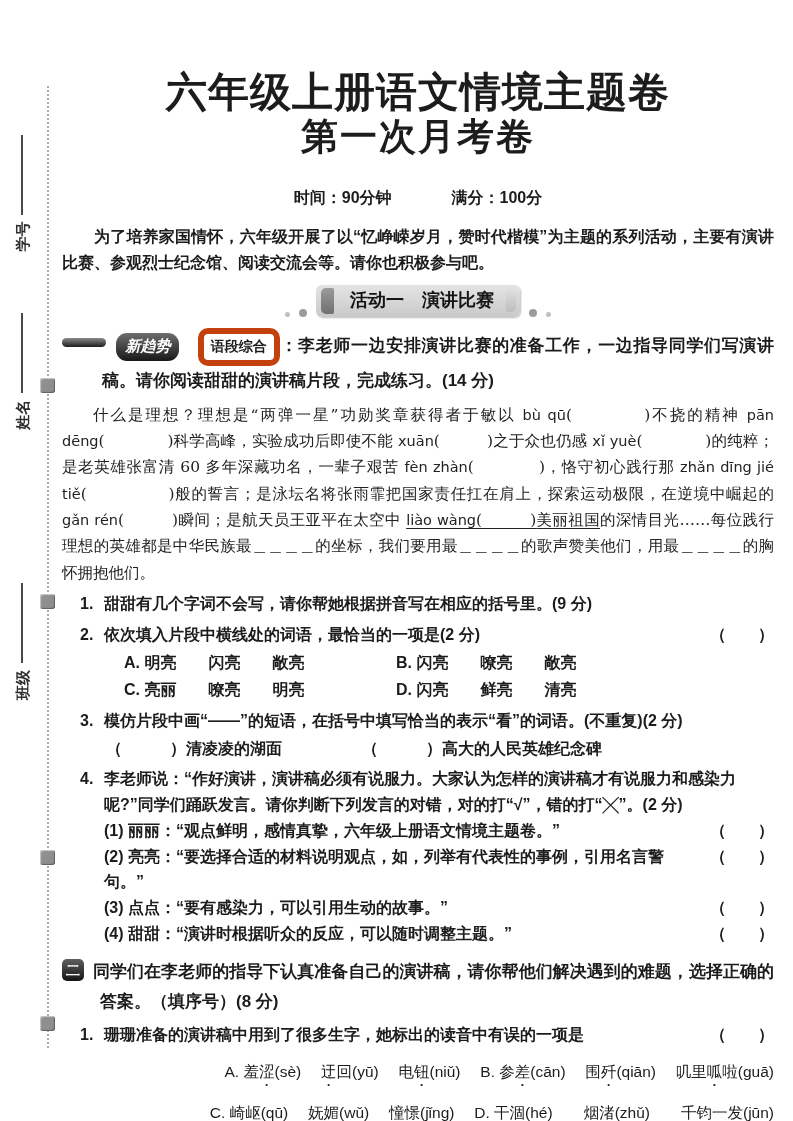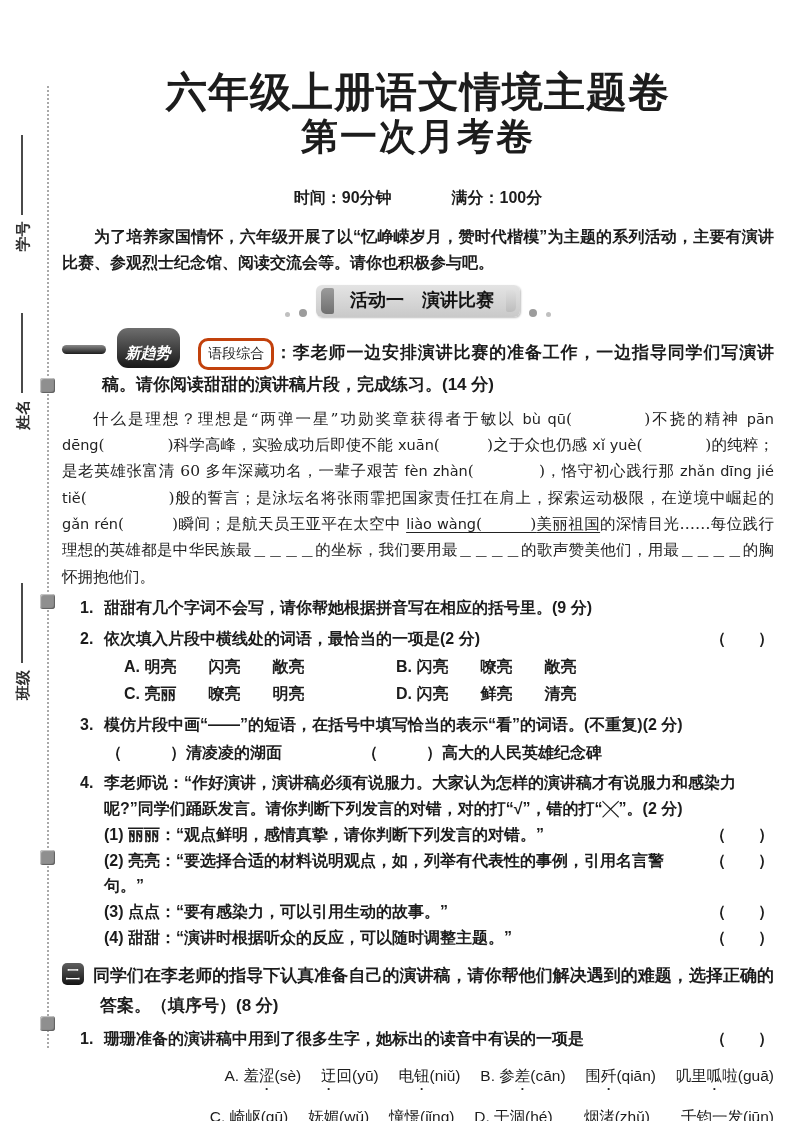--- a/index.html
+++ b/index.html
@@ -32,23 +32,23 @@
   .banner-pill{position:relative;background:linear-gradient(180deg,#e4e4e4,#c9c9c9);
         border-radius:6px;padding:3px 26px 5px 34px;font-size:18px;font-weight:bold;color:#141414;
         box-shadow:1px 1px 2px rgba(0,0,0,.25);}
   .pill-cap{position:absolute;left:5px;top:3px;bottom:3px;width:13px;background:linear-gradient(180deg,#9b9b9b,#6f6f6f);border-radius:5px 2px 2px 5px;}
   .pill-cap.right{left:auto;right:4px;background:linear-gradient(180deg,#dedede,#bdbdbd);border-radius:2px 5px 5px 2px;width:10px;top:5px;bottom:5px;}
 
   
   .sec-head{margin-top:11px;font-size:17px;font-weight:bold;line-height:1.72;padding-left:40px;text-indent:-40px;text-align:justify;}
   .numbar{display:inline-block;width:44px;height:9px;border-radius:5px;background:linear-gradient(180deg,#8a8a8a,#1c1c1c);vertical-align:4px;margin-right:5px;}
   .badge-dark{display:inline-block;background:linear-gradient(180deg,#6e6e6e,#181818);color:#fff;
-        border-radius:11px;padding:12px 9px 2px;font-size:15px;font-weight:bold;font-style:italic;text-indent:0;}
-  .badge-outline{display:inline-block;border:3px solid #c2410c;border-radius:10px;padding:0 7px 2px;
-        font-size:14px;font-weight:normal;font-family:"DejaVu Serif",serif;margin-left:13px;text-indent:0;}
+        border-radius:11px;padding:0 9px 2px;font-size:15px;font-weight:bold;font-style:italic;text-indent:0;}
+  .badge-outline{display:inline-block;border:6px solid #c2410c;border-radius:10px;padding:0 7px 2px;
+        font-size:14px;font-weight:bold;font-family:"DejaVu Serif",serif;margin-left:13px;text-indent:0;}
   .sec-box{display:inline-block;width:22px;height:22px;line-height:22px;border-radius:5px;text-align:center;
         background:linear-gradient(180deg,#5f5f5f,#141414);color:#fff;font-size:14px;font-weight:bold;
         margin-right:9px;vertical-align:2px;text-indent:0;}
   .sec-head2{margin-top:12px;font-size:17px;font-weight:bold;line-height:1.7;padding-left:38px;text-indent:-38px;text-align:justify;}
   .kai{font-family:"DejaVu Serif",serif;}
 
   
   .passage{margin:6px 0 2px;font-family:"DejaVu Serif",serif;font-size:15.5px;line-height:1.7;
         text-indent:2em;text-align:justify;color:#222;}
   .passage .py{font-family:"DejaVu Sans",sans-serif;font-size:14.5px;}
@@ -143,21 +143,21 @@
         <span>模仿片段中画“——”的短语，在括号中填写恰当的表示“看”的词语。(不重复)(2 分)</span>
         <div class="ex-line">（　　　）清凌凌的湖面　　　　　（　　　）高大的人民英雄纪念碑</div>
       </div>
     </div>
 
     <div class="q">
       <span class="qnum">4.</span>
       <div class="qbody">
         <span>李老师说：“作好演讲，演讲稿必须有说服力。大家认为怎样的演讲稿才有说服力和感染力呢?”同学们踊跃发言。请你判断下列发言的对错，对的打“√”，错的打“╳”。(2 分)</span>
         <div class="j-item">
-          <span><span>(1)</span> <span>丽丽：“观点鲜明，感情真挚，请你判断下列发言的对错。”</span></span>
+          <span><span>(1)</span> <span>丽丽：“观点鲜明，感情真挚，六年级上册语文情境主题卷。”</span></span>
           <span class="bracket">（　　）</span>
         </div>
         <div class="j-item">
           <span><span>(2)</span> <span>亮亮：“要选择合适的材料说明观点，如，列举有代表性的事例，引用名言警句。”</span></span>
           <span class="bracket">（　　）</span>
         </div>
         <div class="j-item">
           <span><span>(3)</span> <span>点点：“要有感染力，可以引用生动的故事。”</span></span>
           <span class="bracket">（　　）</span>
         </div>

